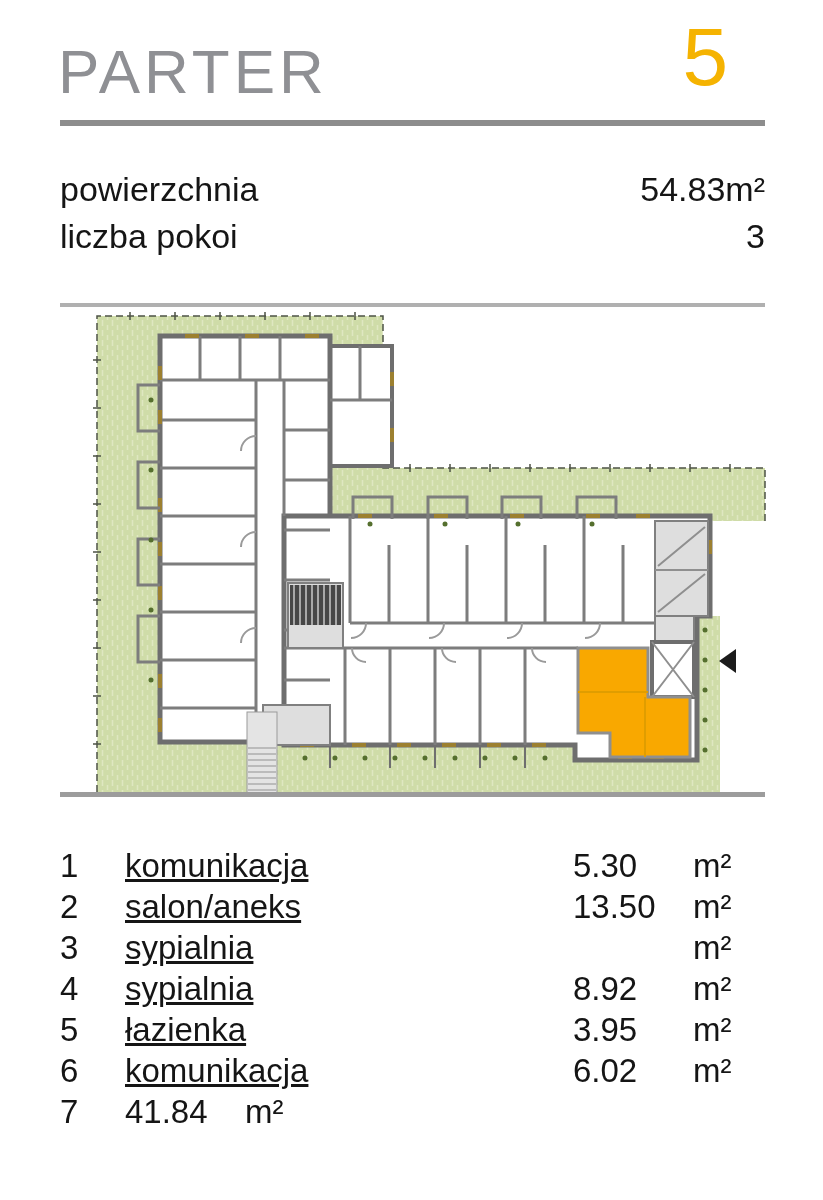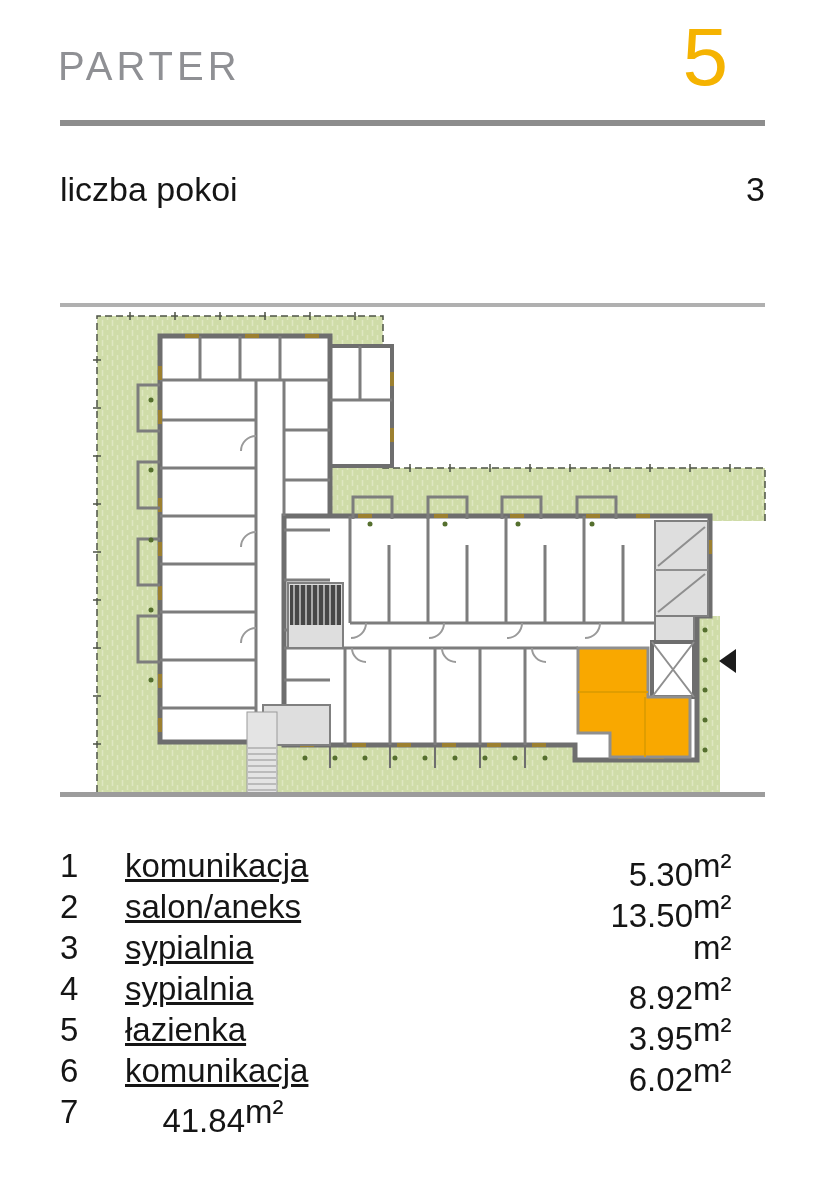--- a/index.html
+++ b/index.html
@@ -1,21 +1,21 @@
 <!DOCTYPE html>
 <html style="--accent: #F5B301; --unit-fill: #F9A800; --title-gray: #8F9094; --text: #151515; --rule-a: #8D8D8D; --rule-b: #B0B0B0; --rule-c: #9C9C9C; --green: #CFDCA8; --green-hatch: #DFE7C1; --wall: #6E6E6E; --window-tan: #9C8030; --plant: #556F2E;"><head>
 <meta charset="utf-8">
 <style>
   html,body{margin:0;padding:0;background:#fff;}
   .page{position:relative;width:823px;height:1200px;background:#fff;overflow:hidden;
         font-family:"Liberation Sans",sans-serif;color:var(--text,#151515);}
   .abs{position:absolute;}
 
   
-  .title{top:44px;left:58px;font-size:40px;letter-spacing:4px;color:var(--title-gray,#8f9094);}
+  .title{top:36px;left:58px;font-size:62px;letter-spacing:4px;color:var(--title-gray,#8f9094);}
   .unit-no{top:14px;right:95px;font-size:82px;line-height:1.05;color:var(--accent,#F5B301);}
 
   
   .rule{left:60px;width:705px;}
   .rule-a{top:120px;height:6px;background:var(--rule-a,#8d8d8d);}
   .rule-b{top:303px;height:4px;background:var(--rule-b,#b0b0b0);}
   .rule-c{top:792px;height:5px;background:var(--rule-c,#9c9c9c);}
 
   
   .summary{top:170px;left:60px;width:705px;font-size:34px;}
@@ -43,21 +43,21 @@
   .unit-line{stroke:#e09d00;stroke-width:2;fill:none;}
   .plant{fill:var(--plant,#556f2e);}
   .pg-base{fill:var(--green,#cfdca8);}
   .pg-hatch{stroke:var(--green-hatch,#dfe7c1);stroke-width:1.6;}
 
   
   .rooms{top:845px;left:60px;width:705px;font-size:33px;}
   .rrow{display:flex;height:41px;line-height:41px;}
   .rno{width:65px;}
   .rname{flex:1;text-decoration:underline;}
-  .rarea{width:120px;text-align:right;margin-top:9px;}
+  .rarea{width:120px;}
   .runit{width:72px;}
 </style>
 </head>
 <body>
 
 <div class="page">
 
   <svg class="plan" width="823" height="1200" viewBox="0 0 823 1200">
     <defs>
       <pattern id="gh" width="10" height="10" patternUnits="userSpaceOnUse">
@@ -145,20 +145,24 @@
       <circle cx="151" cy="680" r="2.5"></circle>
     </g>
   </svg>
 
   <div class="abs title">PARTER</div>
   <div class="abs unit-no">5</div>
   <div class="abs rule rule-a"></div>
 
   <div class="abs summary">
     <div class="srow">
+      <span>powierzchnia</span>
+      <span>54.83m²</span>
+    </div>
+    <div class="srow">
       <span>liczba pokoi</span>
       <span>3</span>
     </div>
   </div>
 
   <div class="abs rule rule-b"></div>
   <div class="abs rule rule-c"></div>
 
   <div class="abs rooms">
     <div class="rrow">

